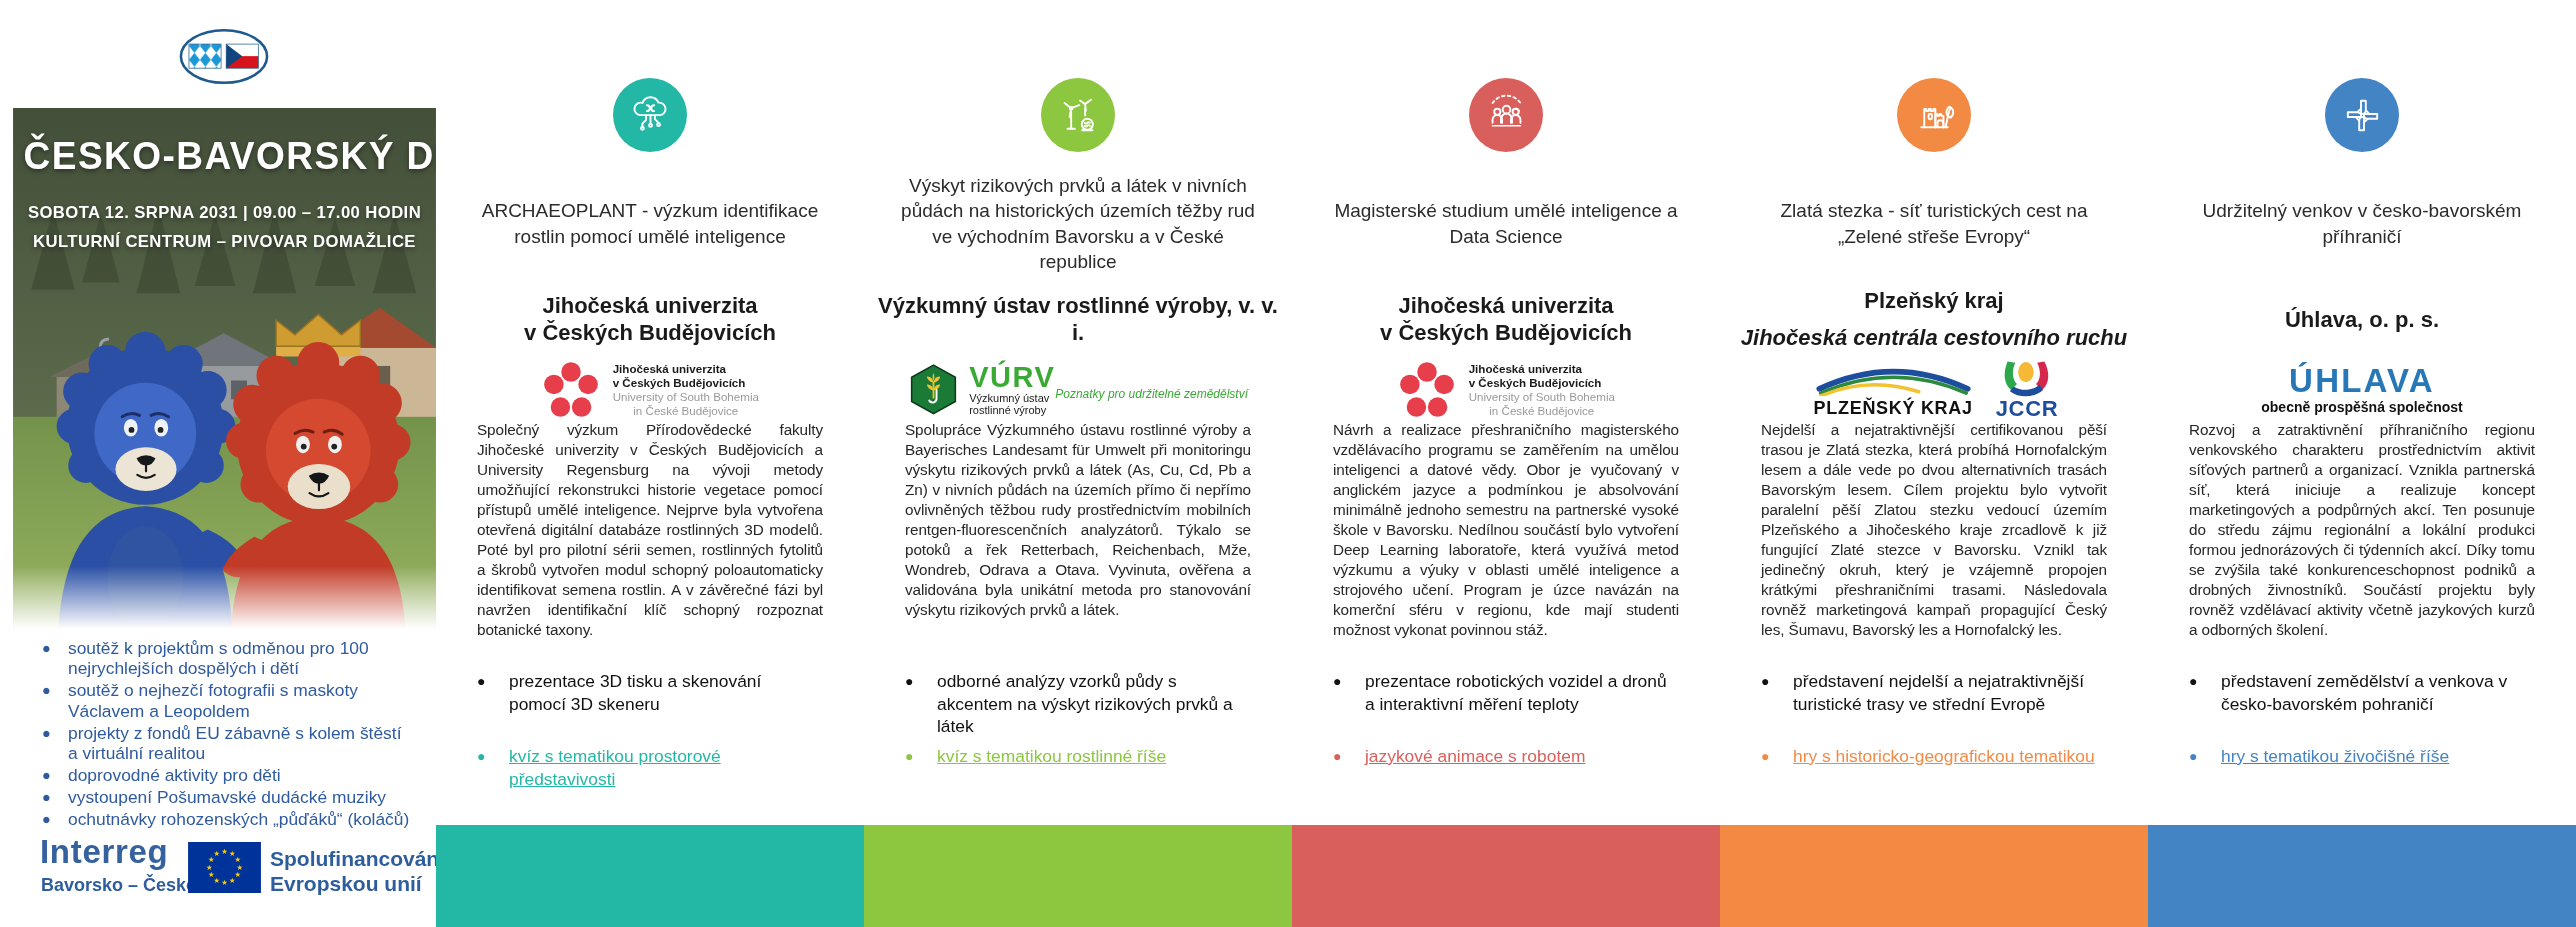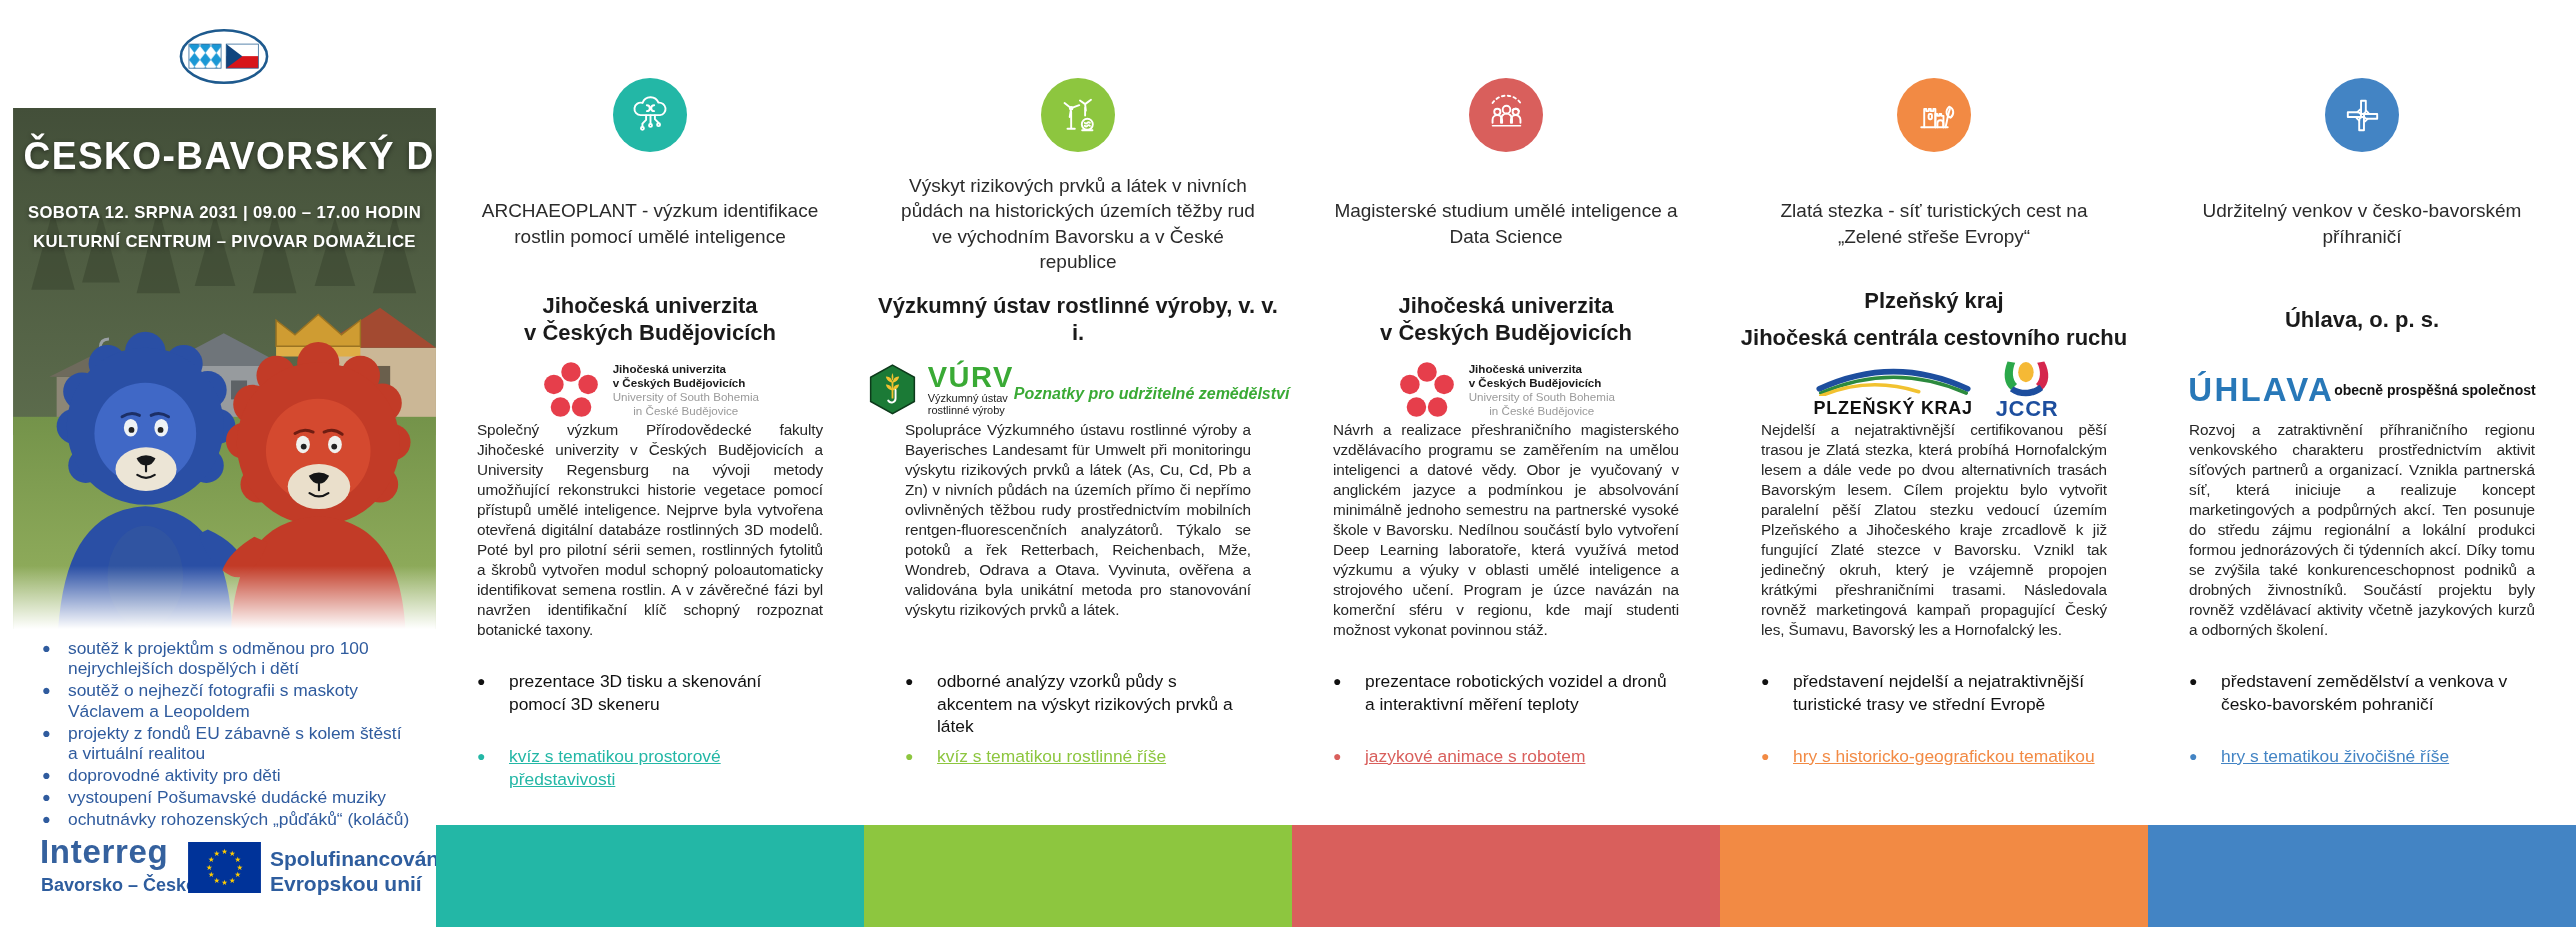--- a/index.html
+++ b/index.html
@@ -30,46 +30,46 @@
   
   .column{position:absolute;top:0;height:675px;width:428px;}
   .icon-circle{position:absolute;top:78px;left:50%;transform:translateX(-50%);width:74px;height:74px;border-radius:50%;
     display:flex;align-items:center;justify-content:center;}
   .col-title{position:absolute;top:183px;left:50%;transform:translateX(-50%);width:364px;height:81px;margin:0;
     display:flex;align-items:center;justify-content:center;text-align:center;
     font-size:19px;line-height:25.4px;font-weight:400;color:#2b2b2b;}
   .col-org{position:absolute;top:287px;left:50%;transform:translateX(-50%);width:407px;height:64px;
     display:flex;flex-direction:column;align-items:center;justify-content:center;text-align:center;
     font-size:22px;line-height:27px;font-weight:700;color:#1a1a1a;}
-  .org-gap{margin-top:10.2px;}
+  .org-gap{margin-top:10.2px;font-style:italic;}
   .col-logo{position:absolute;top:355px;left:0;width:100%;height:69px;display:flex;align-items:center;justify-content:center;gap:19px;}
   .col-body{position:absolute;top:420px;left:50%;transform:translateX(-50%);width:346px;margin:0;
     font-size:15.3px;line-height:20px;letter-spacing:-0.1px;text-align:justify;color:#262626;}
   .col-activity{position:absolute;top:670px;left:50%;transform:translateX(-50%);width:346px;display:flex;
     font-size:17.4px;line-height:22.5px;color:#111;}
   .col-link{position:absolute;top:745px;left:50%;transform:translateX(-50%);width:346px;display:flex;
     font-size:17.4px;line-height:22.5px;cursor:pointer;}
   .col-activity .b-dot,.col-link .b-dot{width:32px;flex:0 0 32px;font-size:14px;}
   .link-text{text-decoration:underline;}
   
   .ju-logo{display:flex;align-items:center;gap:11.6px;}
   .ju-text{font-size:11.6px;line-height:14px;text-align:left;}
   .ju-b{font-weight:700;color:#1a1a1a;}
   .ju-g{color:#9a9a9a;text-align:center;}
   .vurv{display:flex;align-items:center;}
   .vurv-row{display:flex;align-items:center;gap:10.2px;}
   .vurv-txt{text-align:left;}
   .vurv-abbr{font-size:29px;font-weight:700;color:#3AAA35;line-height:29px;letter-spacing:1.5px;}
   .vurv-sub{font-size:11px;line-height:12.4px;color:#1a1a1a;}
-  .vurv-tag{margin-top:8px;font-size:16px;font-weight:700;font-style:italic;color:#3AAA35;}
+  .vurv-tag{margin-top:8px;font-size:12px;font-weight:400;font-style:italic;color:#3AAA35;}
   .pk-logo{display:flex;flex-direction:column;align-items:center;}
   .pk-label{font-size:18px;font-weight:700;color:#111;letter-spacing:0.7px;margin-top:1.5px;}
   .jccr-logo{display:flex;flex-direction:column;align-items:center;}
   .jccr-label{font-size:22px;font-weight:800;color:#1D4E9E;letter-spacing:0.7px;margin-top:-1.5px;}
-  .uhlava-logo{display:flex;flex-direction:row;align-items:center;}
+  .uhlava-logo{display:flex;flex-direction:column;align-items:center;}
   .uhlava-word{font-size:33px;font-weight:800;color:#2878B8;letter-spacing:2.2px;line-height:33px;}
   .uhlava-sub{font-size:14px;font-weight:700;color:#111;margin-top:1.5px;}
   
   .bars{position:absolute;left:436px;top:825px;width:2140px;height:103px;display:flex;}
   .bar{flex:1 1 0;}
 </style>
 </head>
 <body>
 
 <aside class="sidebar">

